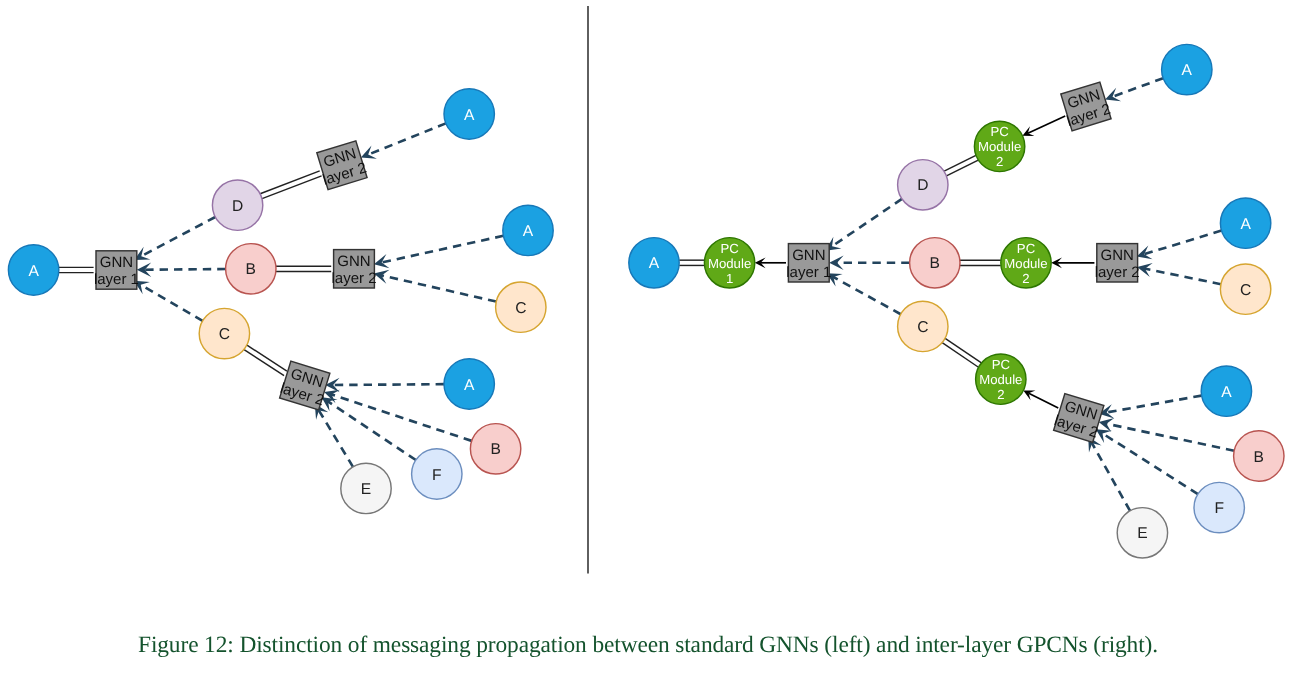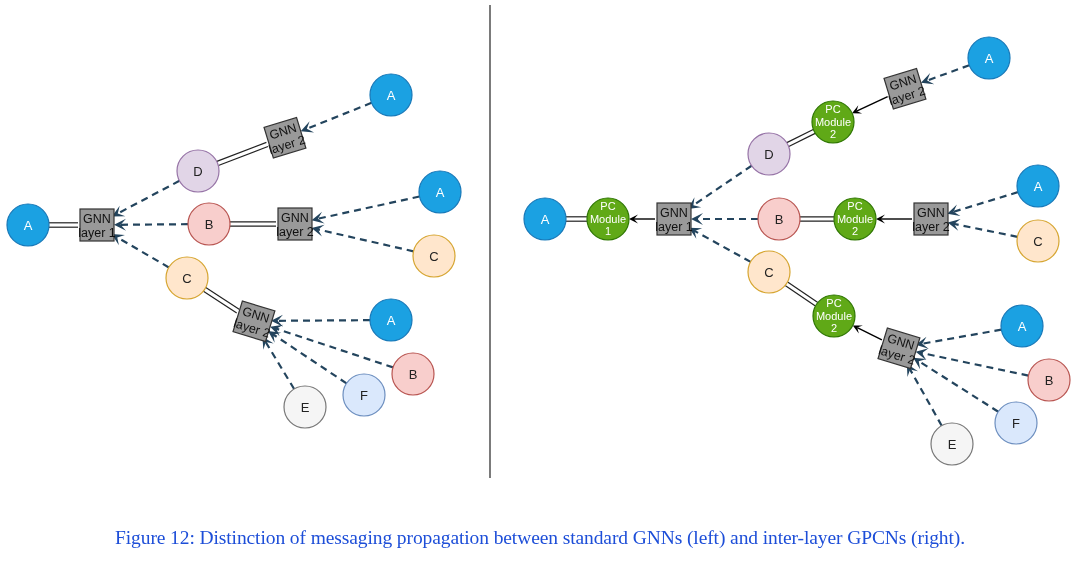--- a/index.html
+++ b/index.html
@@ -1,21 +1,21 @@
 <!DOCTYPE html>
 <html><head>
 <meta charset="utf-8">
 <style>
   html, body { margin: 0; padding: 0; background: #ffffff; }
   body { width: 1080px; height: 563px; position: relative; overflow: hidden; }
   #stage { position: absolute; left: 0; top: 0; width: 1080px; height: 563px; }
   svg text { font-family: "Liberation Sans", sans-serif; }
   .caption {
     position: absolute; left: 0; top: 527px; width: 1080px; text-align: center;
-    font-family: "Liberation Serif", serif; font-size: 19.5px; color: #1d4ed8;
+    font-family: "Liberation Serif", serif; font-size: 19.5px; color: #14532d;
     letter-spacing: -0.1px;
   }
 </style>
 </head>
 <body>
 
 <svg id="stage" xmlns="http://www.w3.org/2000/svg" width="1080" height="563" viewBox="0 0 1080 563">
   <line x1="490" y1="5" x2="490" y2="478" stroke="#333" stroke-width="1.3"></line>
   <g id="edges-layer">
       <g>

